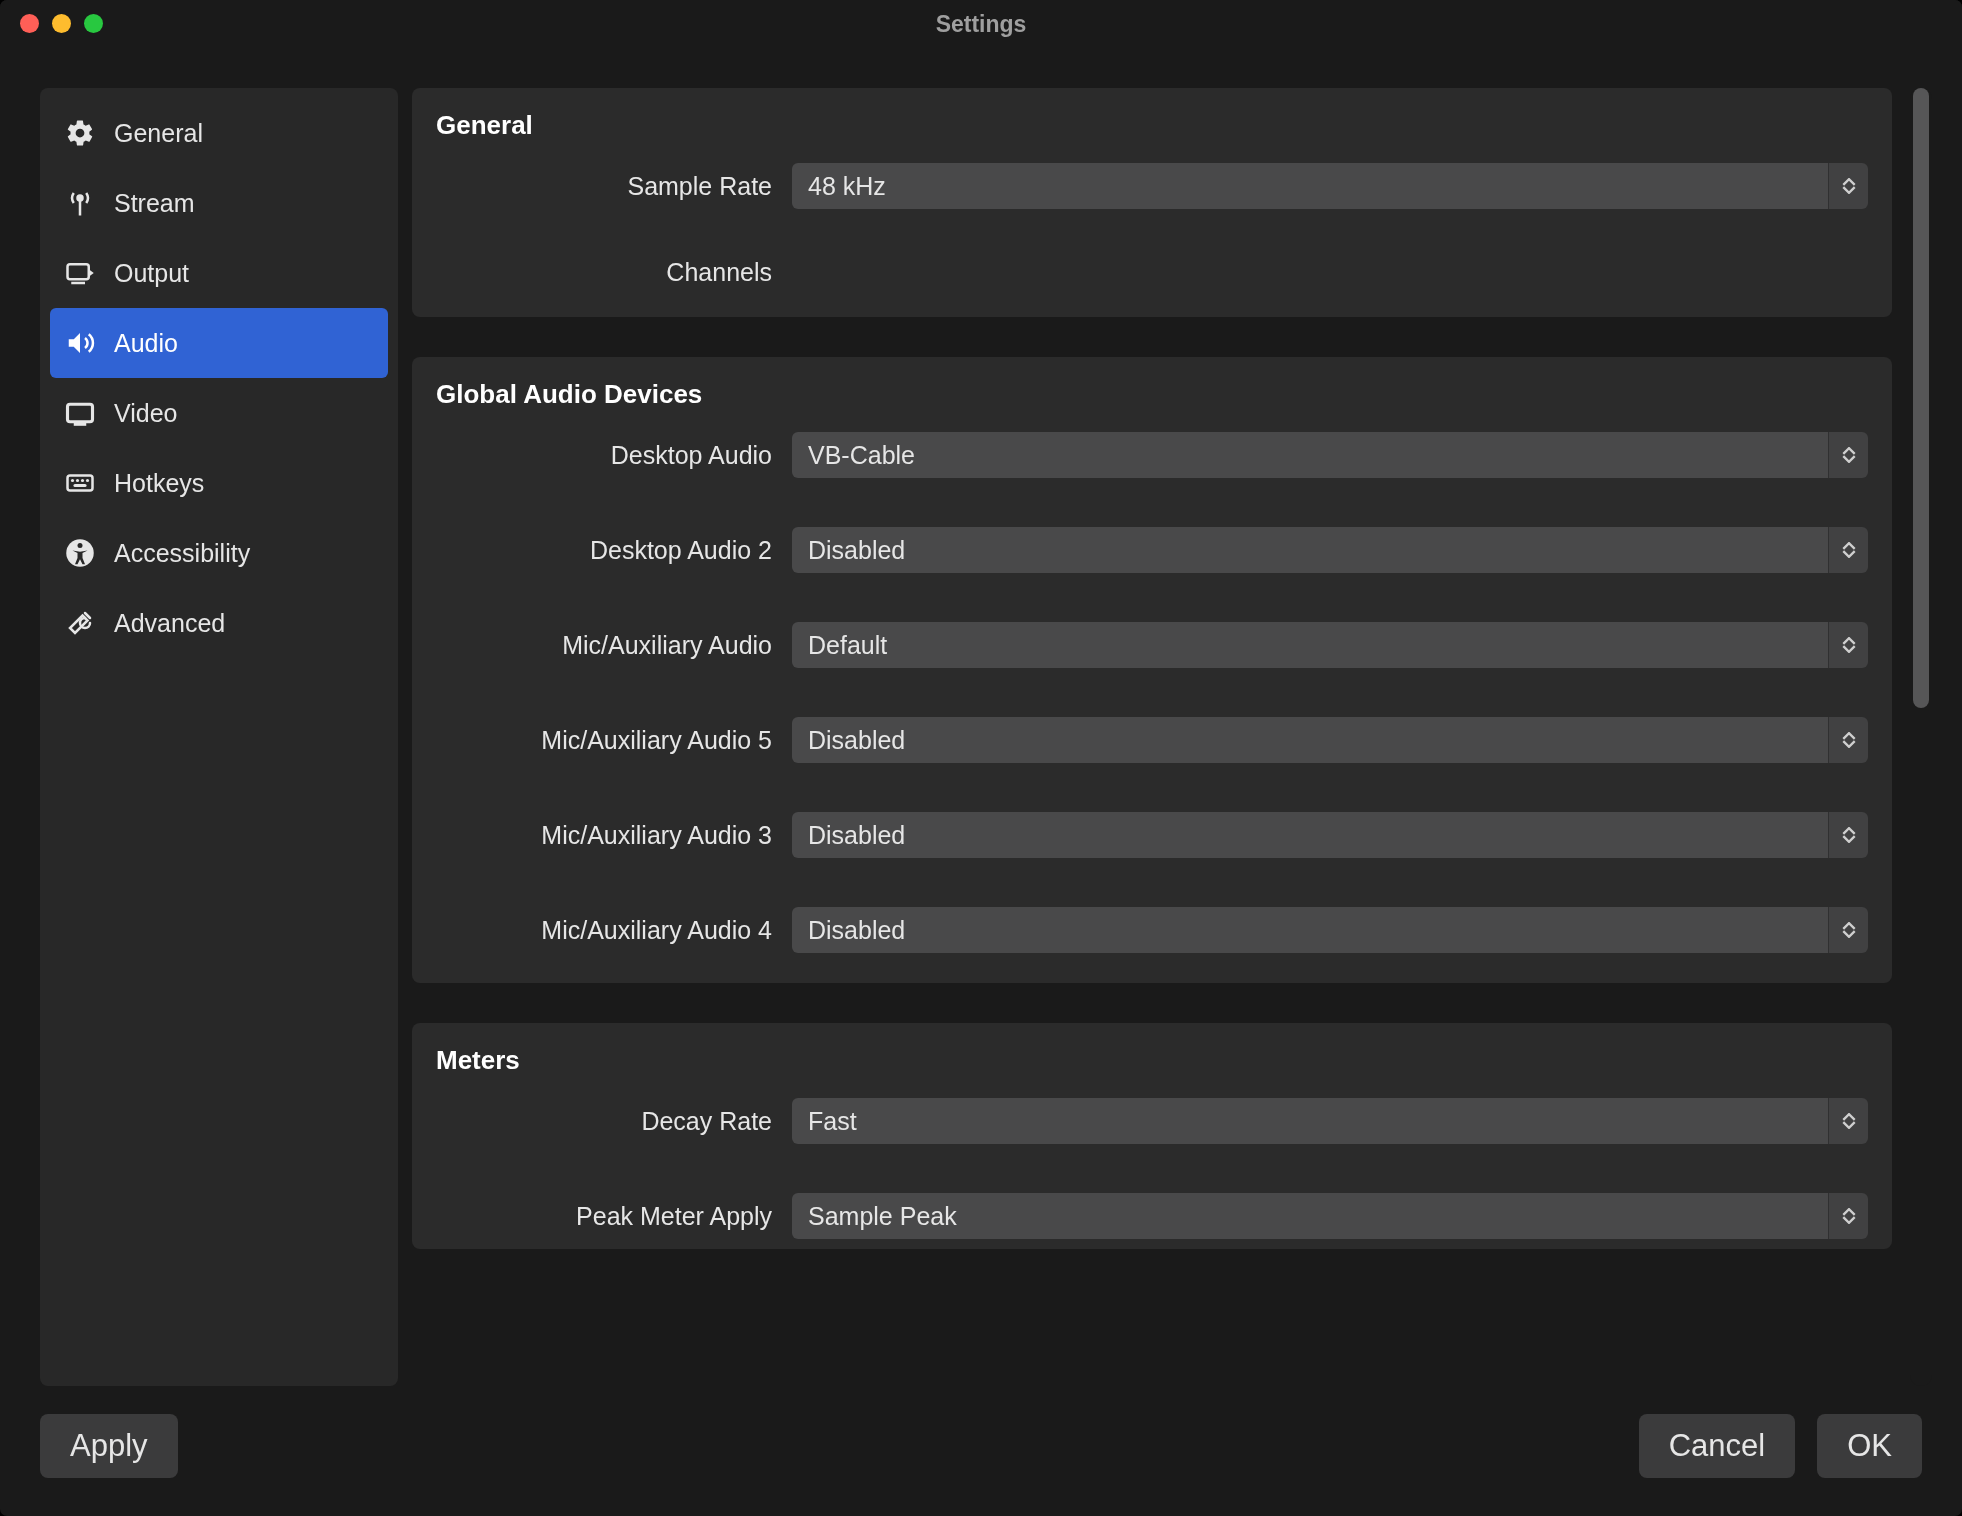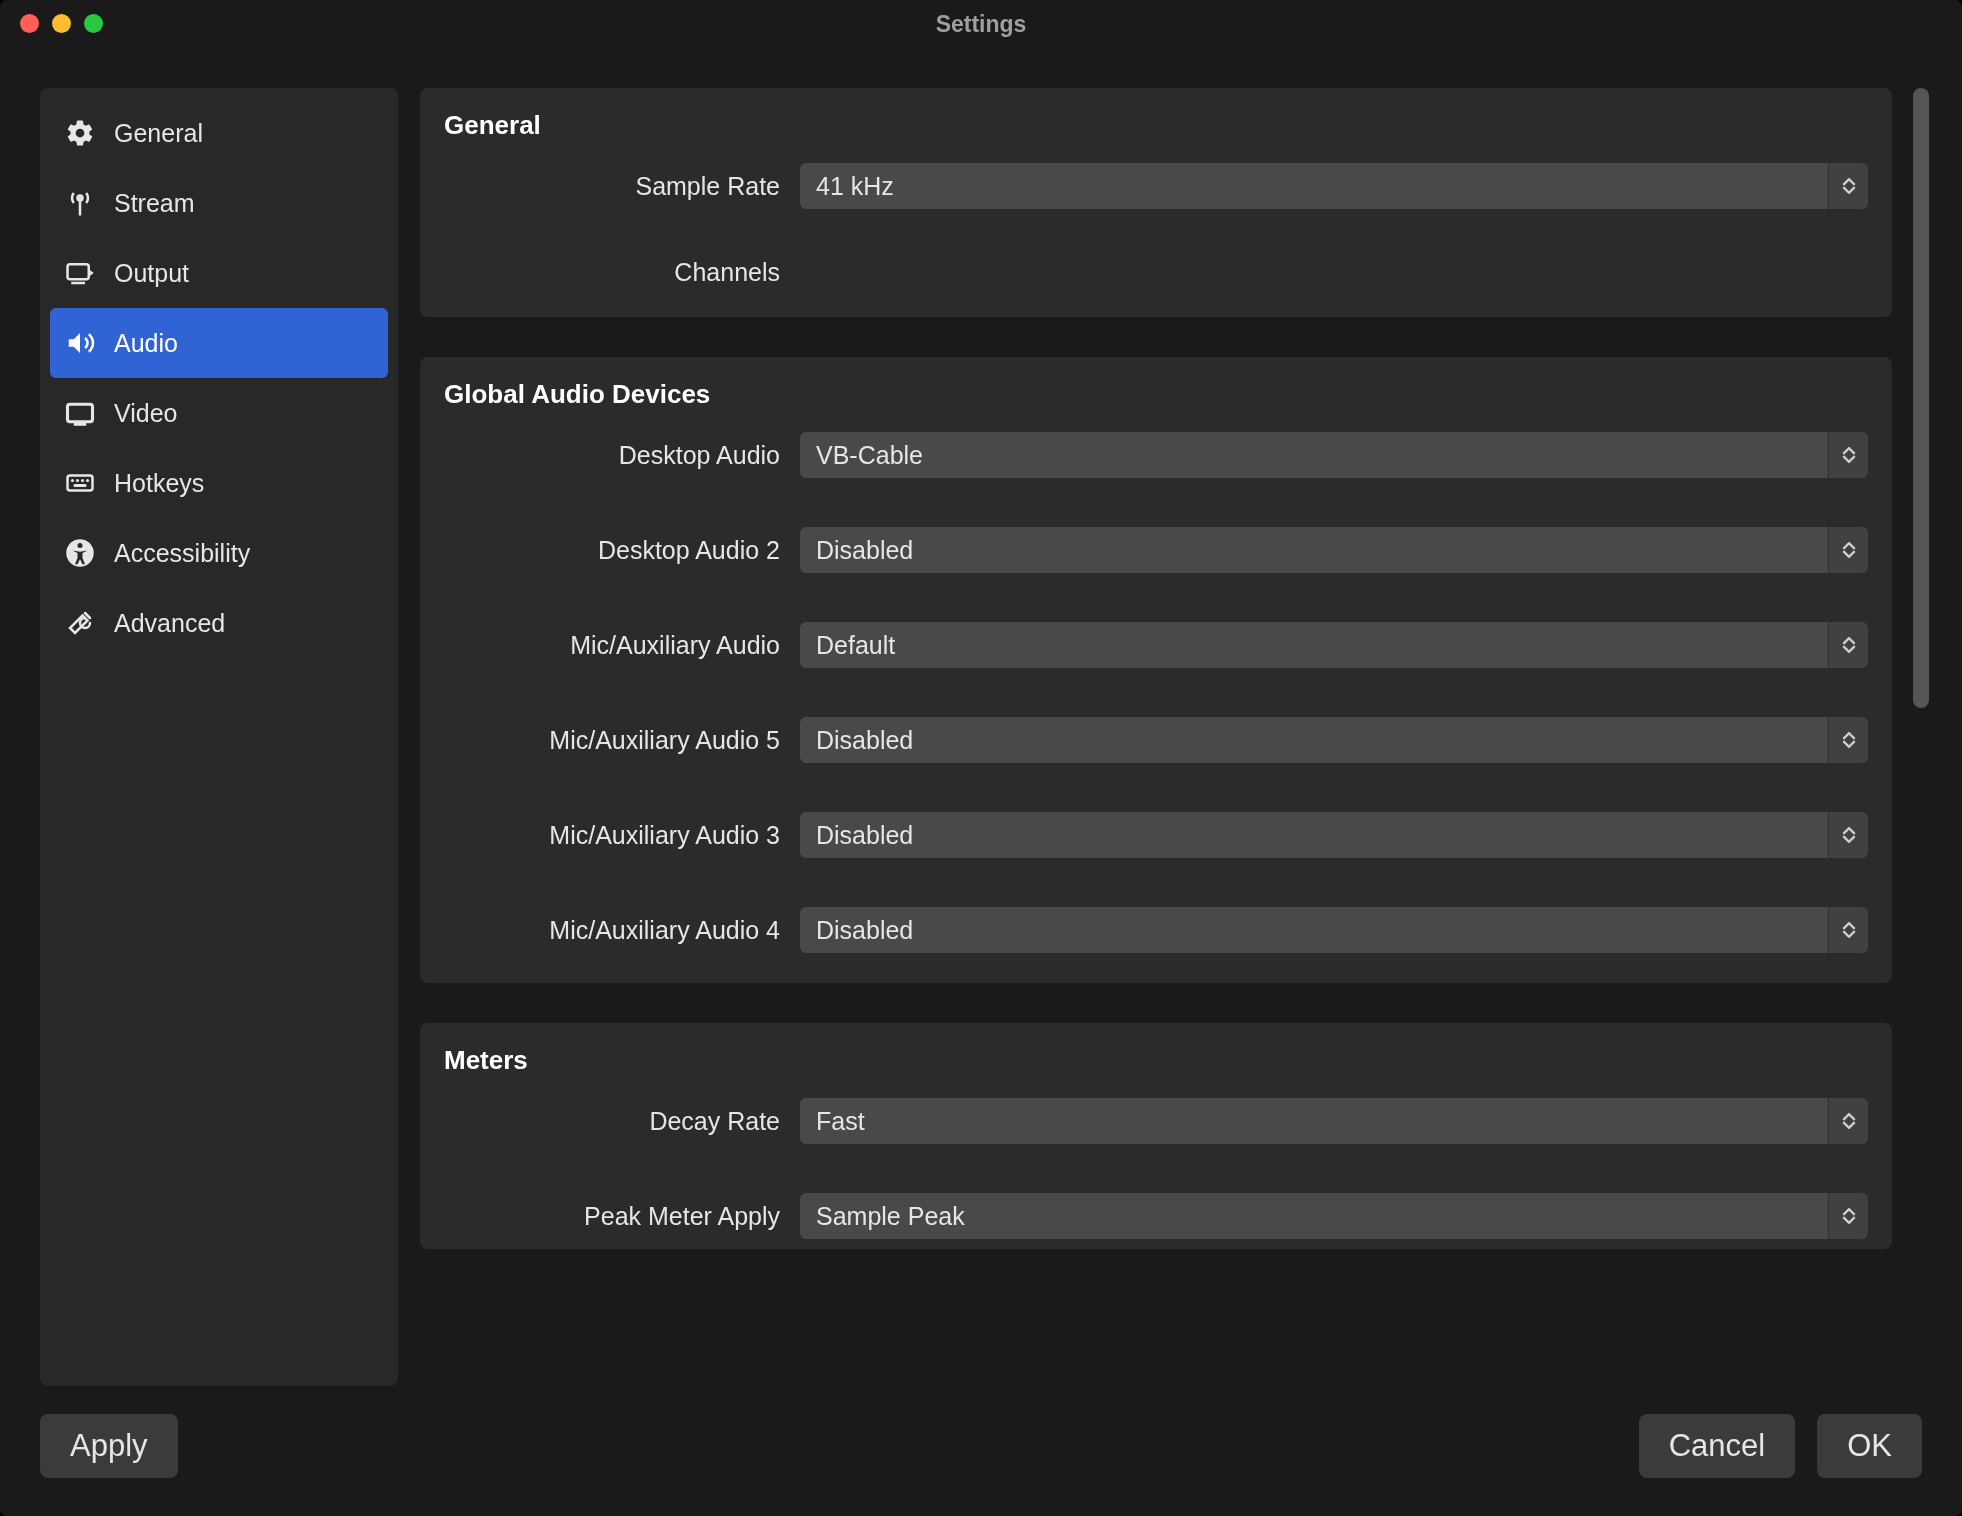--- a/index.html
+++ b/index.html
@@ -45,21 +45,21 @@
   .tl-green  { background: #28c840; }
   .title {
     font-size: 23px;
     font-weight: 600;
     color: #9f9f9f;
   }
   .content-area {
     flex: 1;
     display: flex;
     padding: 40px 20px 20px 40px;
-    gap: 22px;
+    gap: 14px;
     min-height: 0;
   }
   .sidebar {
     width: 358px;
     background: #282828;
     border-radius: 8px;
     padding: 10px 0;
     display: flex;
     flex-direction: column;
   }
@@ -296,21 +296,21 @@
     <div class="main-scroll-wrap">
 
       <div class="main">
 
         <div class="section">
           <div class="section-title">General</div>
 
           <div class="form-row">
             <div class="form-label">Sample Rate</div>
             <div class="select">
-              <div class="select-body">41 kHz</div>
+              <div class="select-body">48 kHz</div>
               <div class="select-chevrons">
                 <svg viewBox="0 0 12 7">
                     <path d="M1 6l5-5 5 5" fill="none" stroke="#cfcfcf" stroke-width="2"></path>
                   </svg>
                 <svg viewBox="0 0 12 7">
                     <path d="M1 1l5 5 5-5" fill="none" stroke="#cfcfcf" stroke-width="2"></path>
                   </svg>
               </div>
             </div>
           </div>

